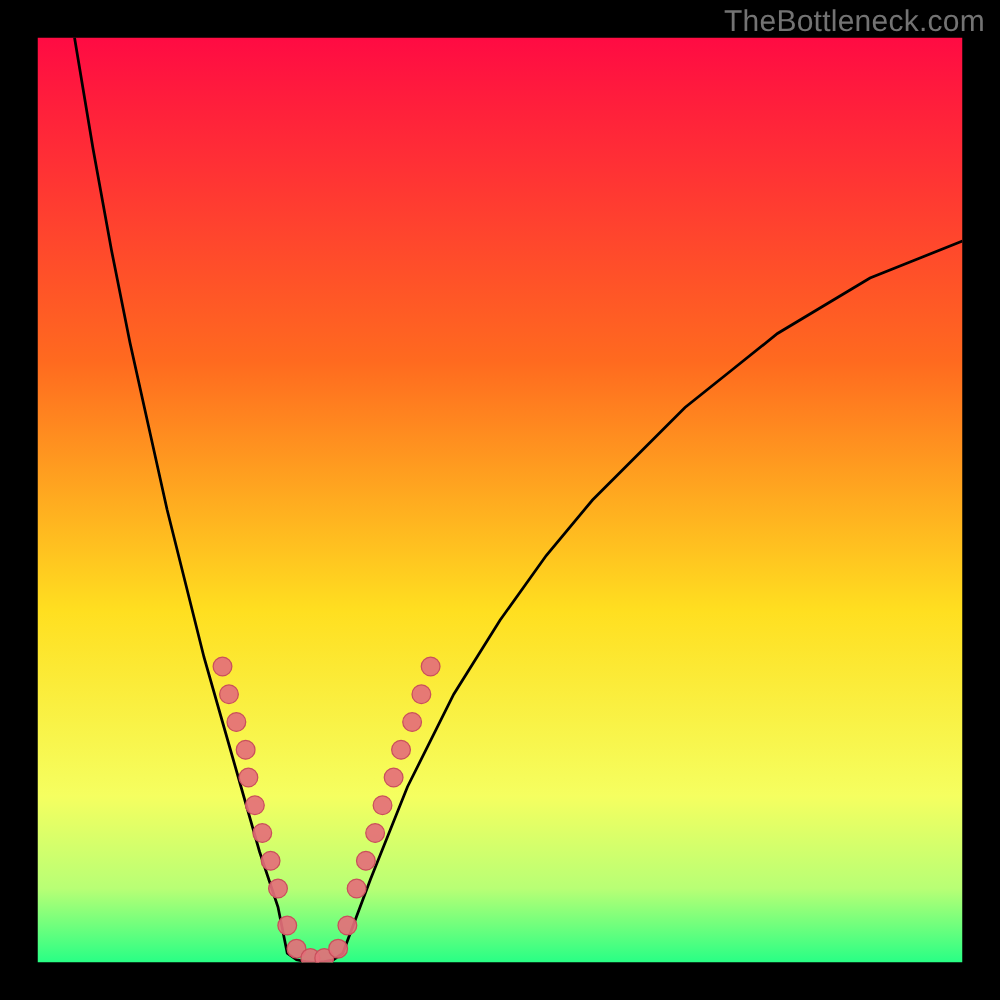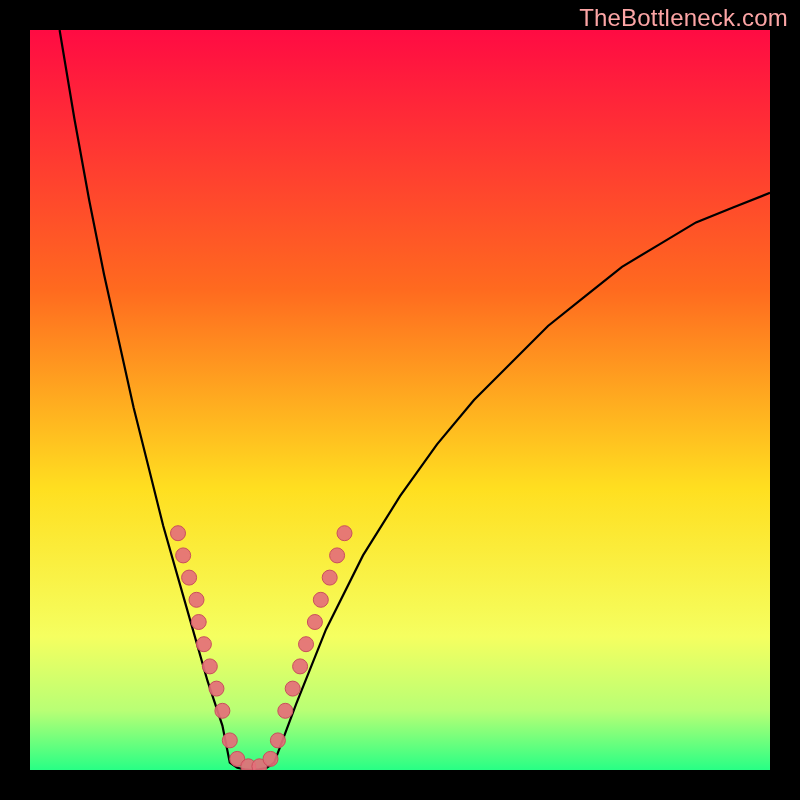--- a/index.html
+++ b/index.html
@@ -25,21 +25,21 @@
     left: 30px;
     width: 740px;
     height: 740px;
   }
   .watermark {
     position: absolute;
     top: 4px;
     right: 12px;
     font-size: 24px;
     font-weight: 500;
-    color: #fca5a5;
+    color: #737373;
     letter-spacing: 0.2px;
   }
 </style>
 </head>
 <body>
 
 <div class="frame">
   <div class="watermark">TheBottleneck.com</div>
   <div class="plot-area">
     <svg id="chart-svg" width="740" height="740" viewBox="0 0 740 740" preserveAspectRatio="none">

